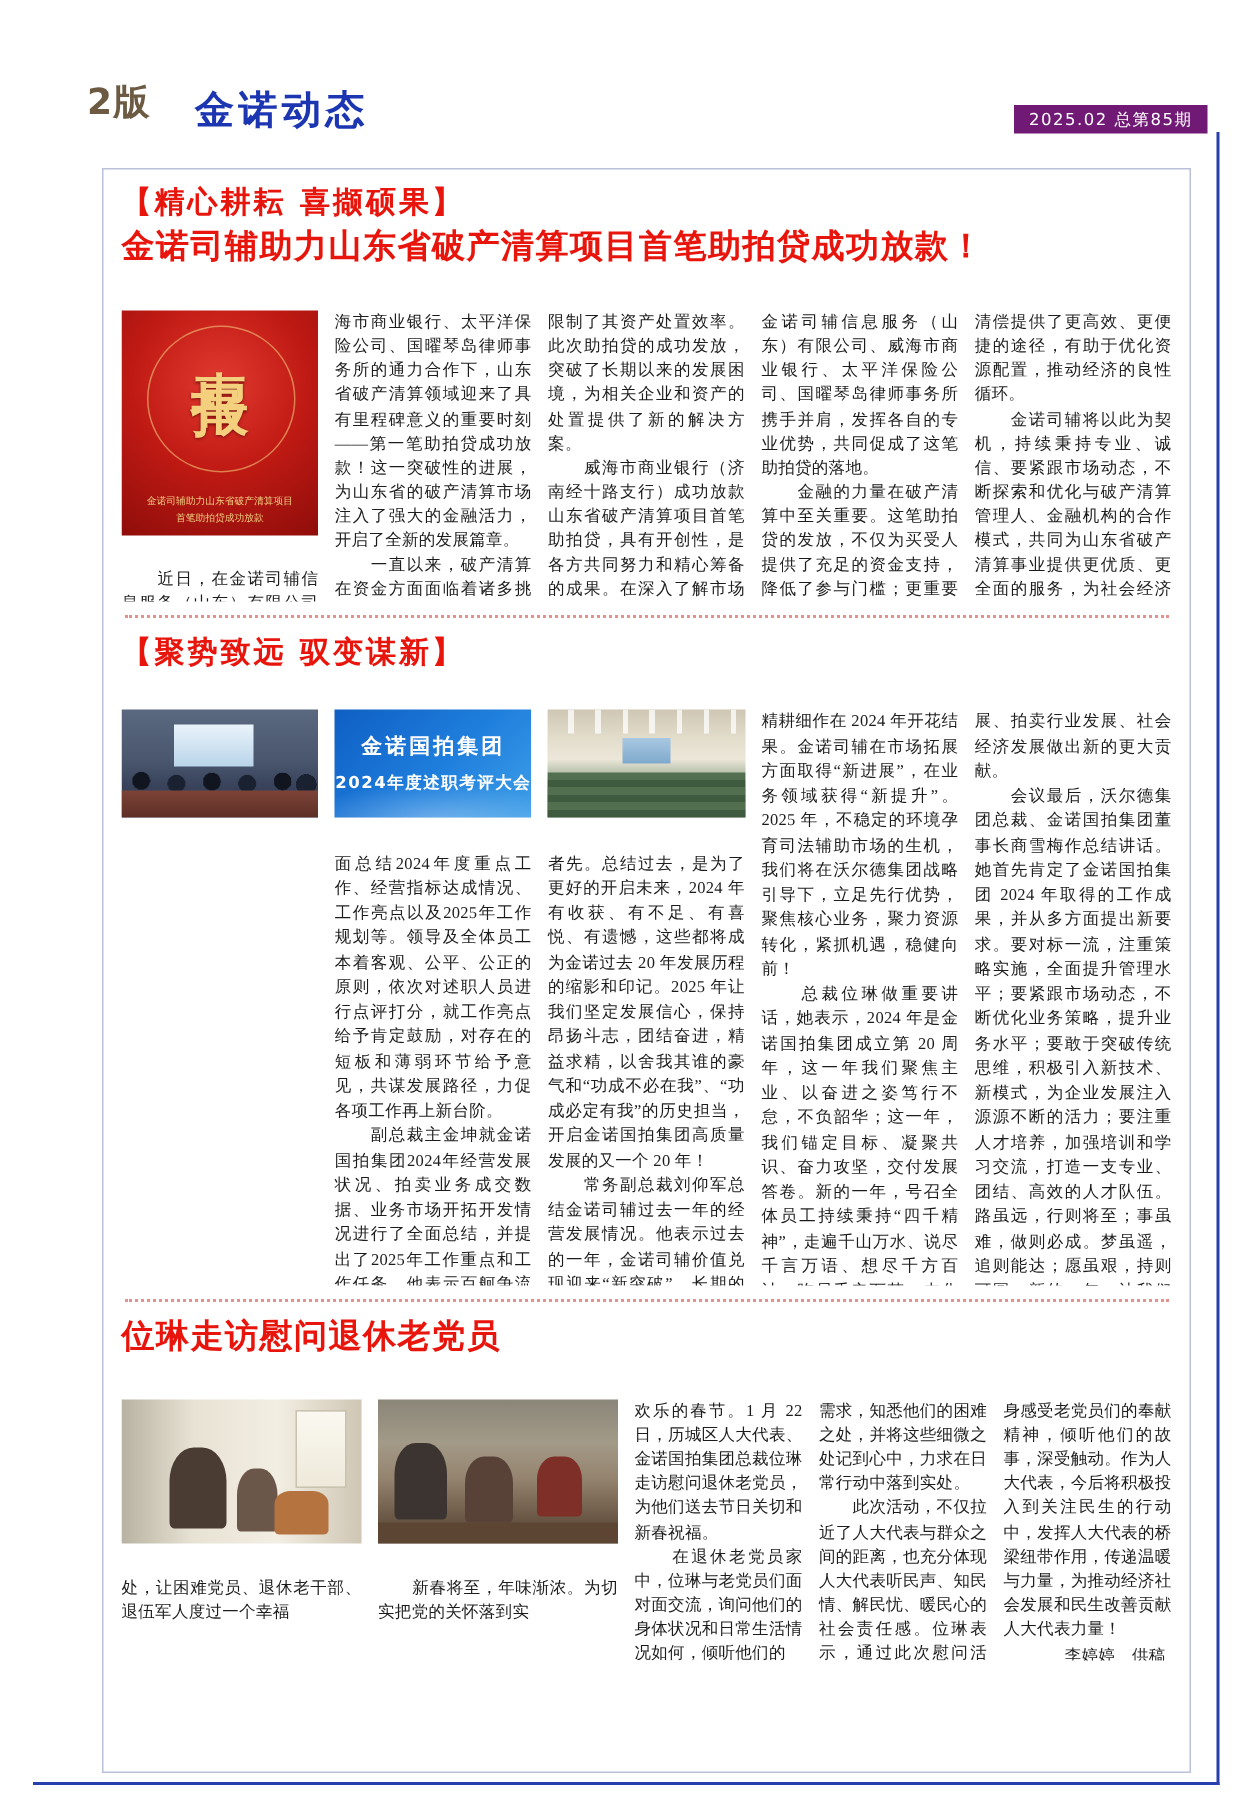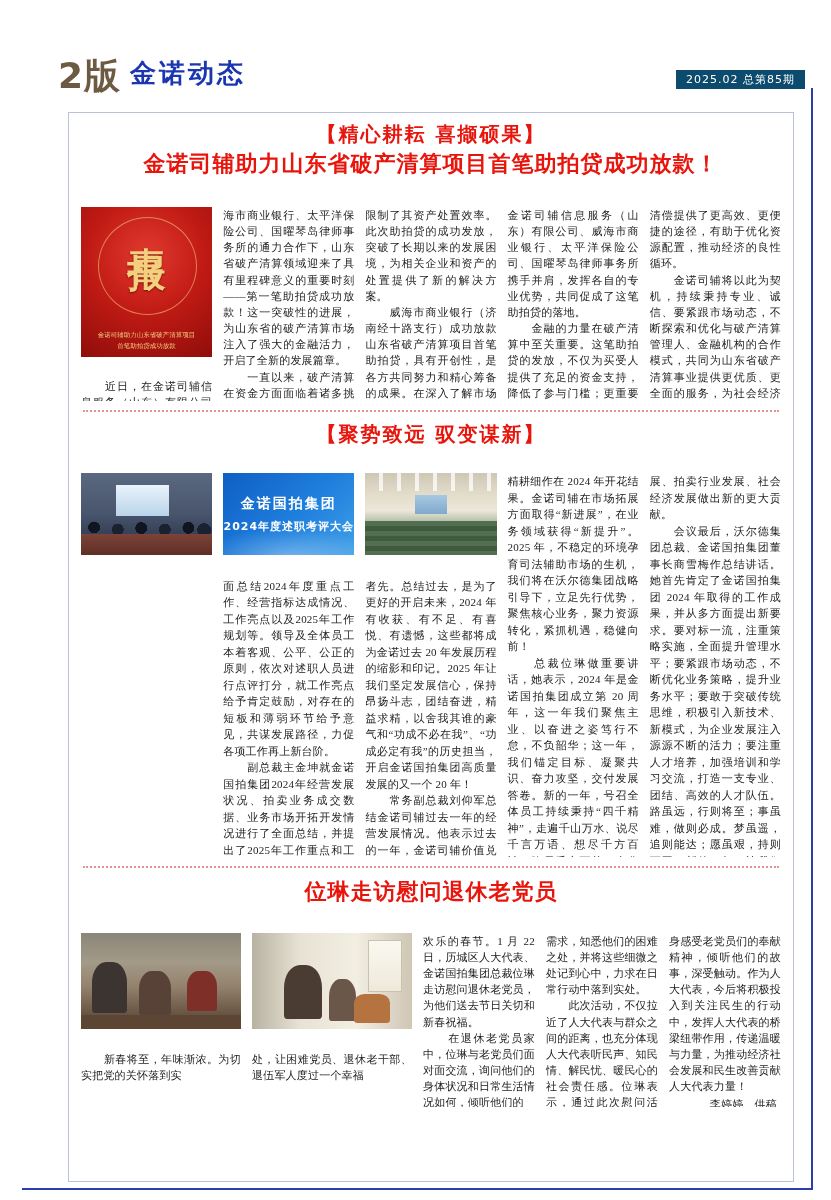--- a/index.html
+++ b/index.html
@@ -7,45 +7,45 @@
     width:831px;height:1200px;position:relative;overflow:hidden;
     font-family:"Liberation Serif","DejaVu Serif",serif;
     -webkit-font-smoothing:antialiased;
   }
   .page{position:absolute;inset:0;background:#fff;}
 
   
   .edition{
     position:absolute;left:58px;top:52px;
     font-family:"DejaVu Sans","Liberation Sans",sans-serif;
-    font-weight:bold;font-size:36px;color:#6d5a43;letter-spacing:1px;
+    font-weight:bold;font-size:24px;color:#6d5a43;letter-spacing:1px;
   }
   .masthead{
     position:absolute;left:130px;top:56px;
     font-family:"DejaVu Sans","Liberation Sans",sans-serif;
     font-weight:bold;font-size:26px;color:#1c36b2;letter-spacing:3px;
   }
   .issue-badge{
     position:absolute;right:26px;top:70px;
-    background:#0c4a6e;color:#ffffff;
+    background:#701a75;color:#ffffff;
     font-family:"DejaVu Sans","Liberation Sans",sans-serif;
     font-size:11px;padding:2px 10px;letter-spacing:1px;
   }
   .rule-right{position:absolute;right:18px;top:88px;bottom:10px;width:2px;background:#2a3fae;}
   .rule-bottom{position:absolute;left:22px;right:18px;bottom:10px;height:2px;background:#2a3fae;}
 
   
   .frame{
     position:absolute;left:68px;top:112px;width:726px;height:1070px;
     border:1px solid #b9c2da;box-sizing:border-box;
     padding:8px 12px;
   }
 
   
-  .titles{text-align:center;}
+  .titles{}
   .kicker{
     font-family:"DejaVu Sans","Liberation Sans",sans-serif;
     font-weight:bold;color:#e8150c;font-size:20px;letter-spacing:2px;line-height:1.35;
   }
   .title,.title-l1,.title-l2{
     font-family:"DejaVu Sans","Liberation Sans",sans-serif;
     font-weight:bold;color:#e8150c;font-size:22px;letter-spacing:1px;line-height:1.4;
   }
   .title{margin-top:3px;font-family:Liberation Mono, monospace;}
 
@@ -79,21 +79,21 @@
     writing-mode:vertical-rl;font-family:"DejaVu Serif","Liberation Serif",serif;
     font-weight:bold;font-size:38px;line-height:1;color:#f3cf7e;
     letter-spacing:6px;text-shadow:0 1px 2px rgba(80,0,0,.65);
   }
   .poster-cap{
     position:absolute;left:0;right:0;bottom:6px;text-align:center;
     color:#f0cc80;font-size:6.5px;line-height:1.7;white-space:pre-line;letter-spacing:0;
   }
 
   
-  .photo{height:82px;position:relative;overflow:hidden;margin-bottom:6px;}
+  .photo{height:72px;position:relative;overflow:hidden;margin-bottom:6px;}
   .a3 .photo{height:96px;}
 
   
   .a2p1{background:linear-gradient(180deg,#5a6880 0%,#49566e 48%,#39445c 70%,#2a3248 100%);}
   .a2p1-screen{position:absolute;left:27%;top:14%;width:40%;height:38%;
     background:linear-gradient(180deg,#eaf3fb,#b9d4e9);}
   .a2p1-table{position:absolute;left:0;bottom:0;width:100%;height:26%;
     background:linear-gradient(180deg,#7c4338,#5e2f26);}
   .a2p1-people{position:absolute;left:0;bottom:20%;width:100%;height:26%;
     background:
@@ -236,37 +236,37 @@
     </section>
 
     <div class="dotsep"></div>
 
     <section class="article a3">
       <div class="titles">
         <div class="title-l2">位琳走访慰问退休老党员</div>
       </div>
       <div class="cols">
         <div class="col pcol">
+          <div class="photo a3p2">
+            <div class="a3p2-window"></div>
+            <div class="a3p2-fig1"></div>
+            <div class="a3p2-fig2"></div>
+            <div class="a3p2-blanket"></div>
+          </div>
+          <span>处，让困难党员、退休老干部、退伍军人度过一个幸福</span>
+        </div>
+        <div class="col pcol">
           <div class="photo a3p1">
             <div class="a3p1-fig1"></div>
             <div class="a3p1-fig2"></div>
             <div class="a3p1-red"></div>
             <div class="a3p1-sofa"></div>
           </div>
           <span>　　新春将至，年味渐浓。为切实把党的关怀落到实</span>
         </div>
-        <div class="col pcol">
-          <div class="photo a3p2">
-            <div class="a3p2-window"></div>
-            <div class="a3p2-fig1"></div>
-            <div class="a3p2-fig2"></div>
-            <div class="a3p2-blanket"></div>
-          </div>
-          <span>处，让困难党员、退休老干部、退伍军人度过一个幸福</span>
-        </div>
         <div class="col">
           <span>欢乐的春节。1 月 22 日，历城区人大代表、金诺国拍集团总裁位琳走访慰问退休老党员，为他们送去节日关切和新春祝福。
 　　在退休老党员家中，位琳与老党员们面对面交流，询问他们的身体状况和日常生活情况如何，倾听他们的</span>
         </div>
         <div class="col">
           <span>需求，知悉他们的困难之处，并将这些细微之处记到心中，力求在日常行动中落到实处。
 　　此次活动，不仅拉近了人大代表与群众之间的距离，也充分体现人大代表听民声、知民情、解民忧、暖民心的社会责任感。位琳表示，通过此次慰问活动，亲</span>
         </div>
         <div class="col">
           <span>身感受老党员们的奉献精神，倾听他们的故事，深受触动。作为人大代表，今后将积极投入到关注民生的行动中，发挥人大代表的桥梁纽带作用，传递温暖与力量，为推动经济社会发展和民生改善贡献人大代表力量！</span>

